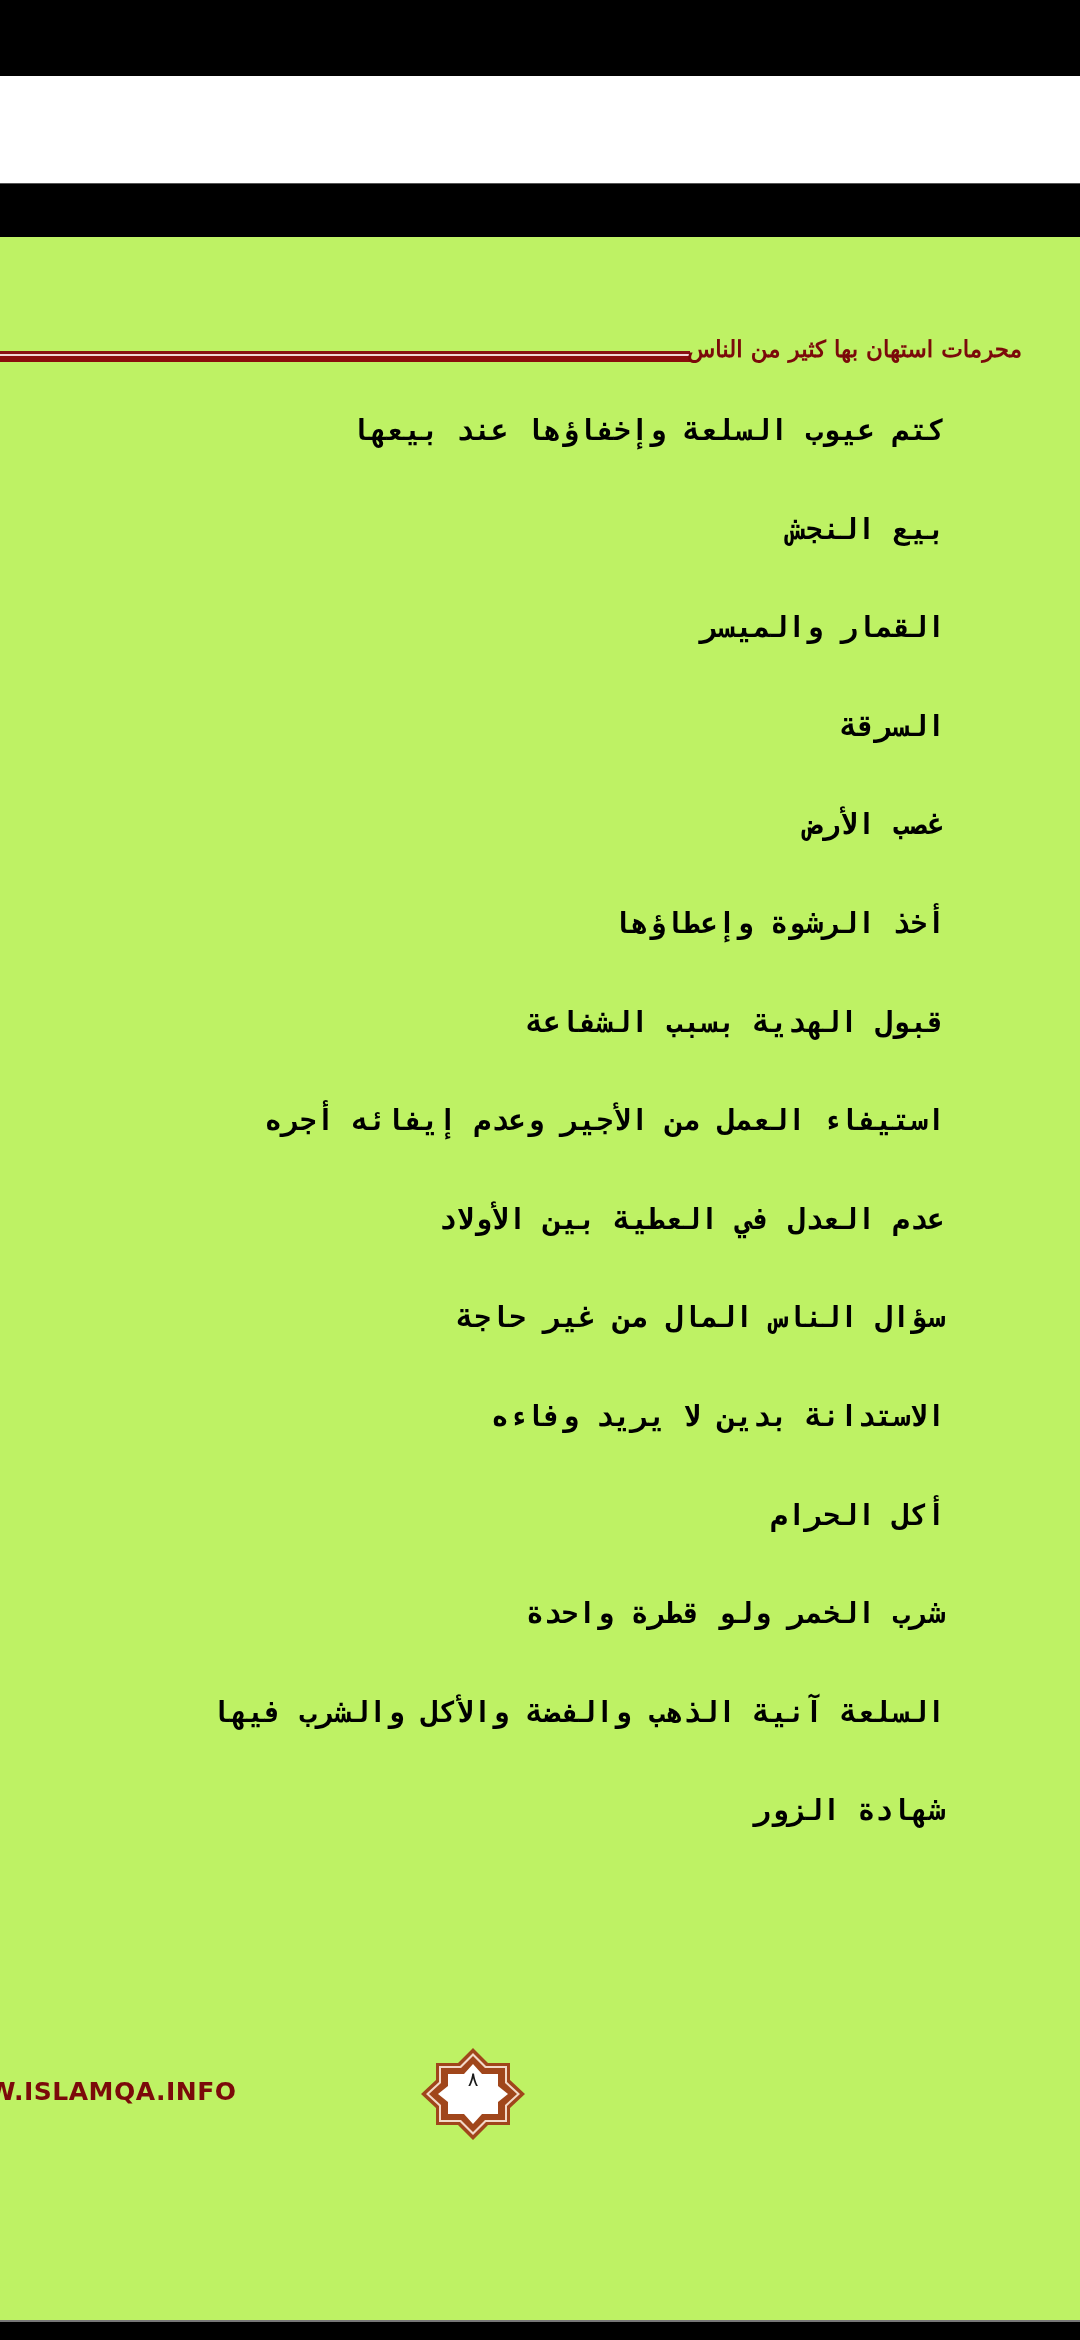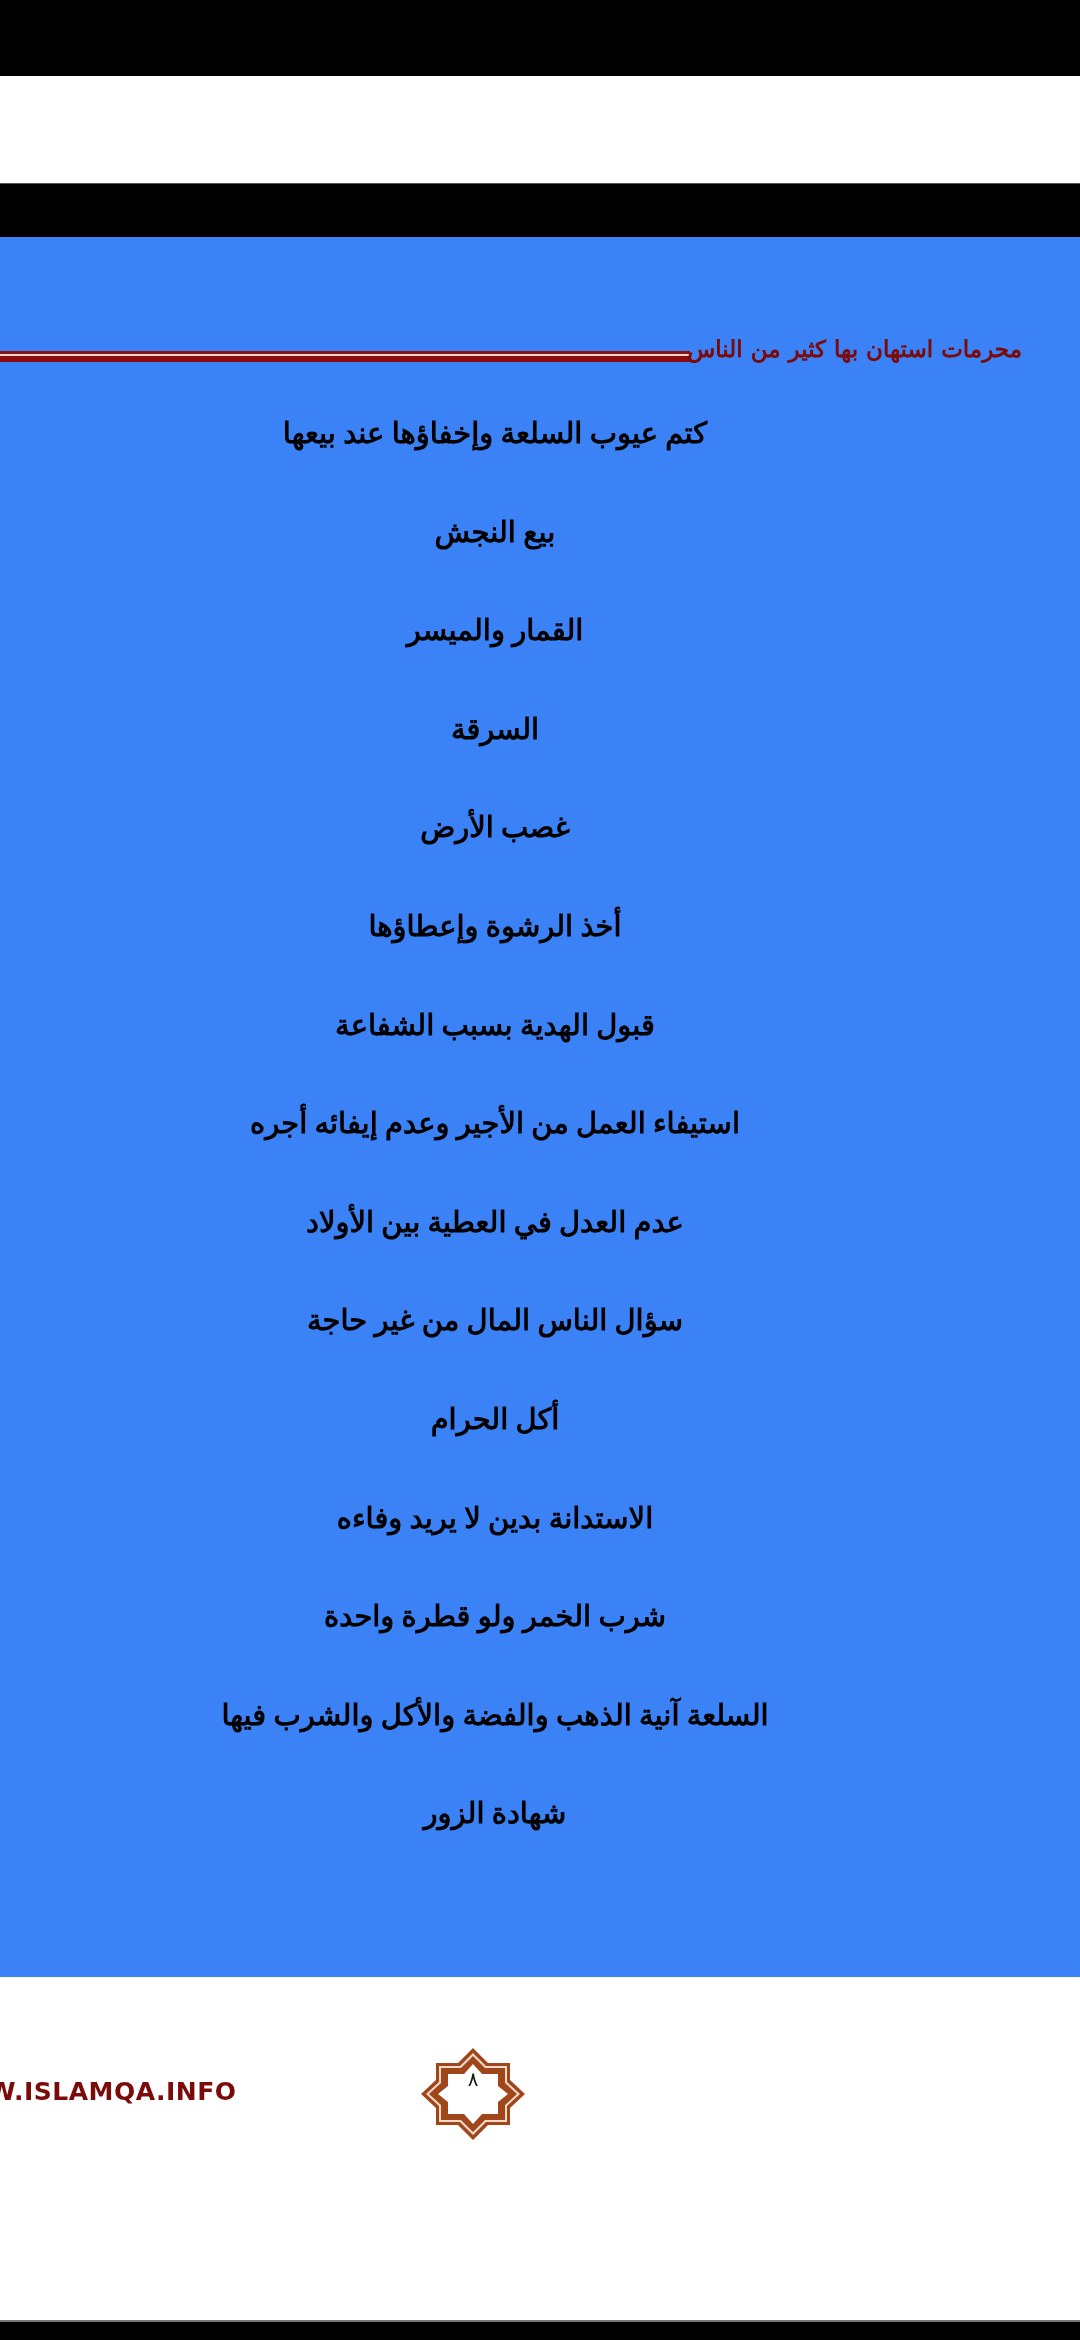--- a/index.html
+++ b/index.html
@@ -18,22 +18,22 @@
       background: #000000;
     }
     #bar-top { top: 0; height: 76px; }
     #bar-mid { top: 183px; height: 54px; border-top: 1px solid #555; }
     #bar-bottom { top: 2320px; height: 20px; border-top: 2px solid #777; }
     .page {
       position: absolute;
       left: 0;
       top: 237px;
       width: 1080px;
-      height: 1740px;
-      background: #3b82f6;
+      height: 2083px;
+      background: #bef264;
     }
     .running-header {
       position: absolute;
       top: 92px;
       left: 0;
       width: 1080px;
       height: 40px;
     }
     .header-title {
       position: absolute;
@@ -72,25 +72,25 @@
       right: 135px;
       width: 900px;
       margin: 0;
       padding: 0;
       list-style: none;
       direction: rtl;
     }
     .list-item {
       height: 98.6px;
       line-height: 38px;
-      font-family: Liberation Serif, serif;
+      font-family: Liberation Mono, monospace;
       font-size: 29px;
       font-weight: bold;
       color: #000000;
-      text-align: center;
+      text-align: right;
       white-space: nowrap;
     }
     .footer-site {
       position: absolute;
       left: -12px;
       top: 1840px;
       font-family: "DejaVu Sans", sans-serif;
       font-weight: bold;
       font-size: 25px;
       letter-spacing: 0.5px;
@@ -137,22 +137,22 @@
     <li class="list-item">كتم عيوب السلعة وإخفاؤها عند بيعها</li>
     <li class="list-item">بيع النجش</li>
     <li class="list-item">القمار والميسر</li>
     <li class="list-item">السرقة</li>
     <li class="list-item">غصب الأرض</li>
     <li class="list-item">أخذ الرشوة وإعطاؤها</li>
     <li class="list-item">قبول الهدية بسبب الشفاعة</li>
     <li class="list-item">استيفاء العمل من الأجير وعدم إيفائه أجره</li>
     <li class="list-item">عدم العدل في العطية بين الأولاد</li>
     <li class="list-item">سؤال الناس المال من غير حاجة</li>
+    <li class="list-item">الاستدانة بدين لا يريد وفاءه</li>
     <li class="list-item">أكل الحرام</li>
-    <li class="list-item">الاستدانة بدين لا يريد وفاءه</li>
     <li class="list-item">شرب الخمر ولو قطرة واحدة</li>
     <li class="list-item">السلعة آنية الذهب والفضة والأكل والشرب فيها</li>
     <li class="list-item">شهادة الزور</li>
   </ul>
 
   <div class="footer-site">W.ISLAMQA.INFO</div>
 
   <div class="page-star">
     <svg width="106" height="94" viewBox="0 0 106 94">
 

